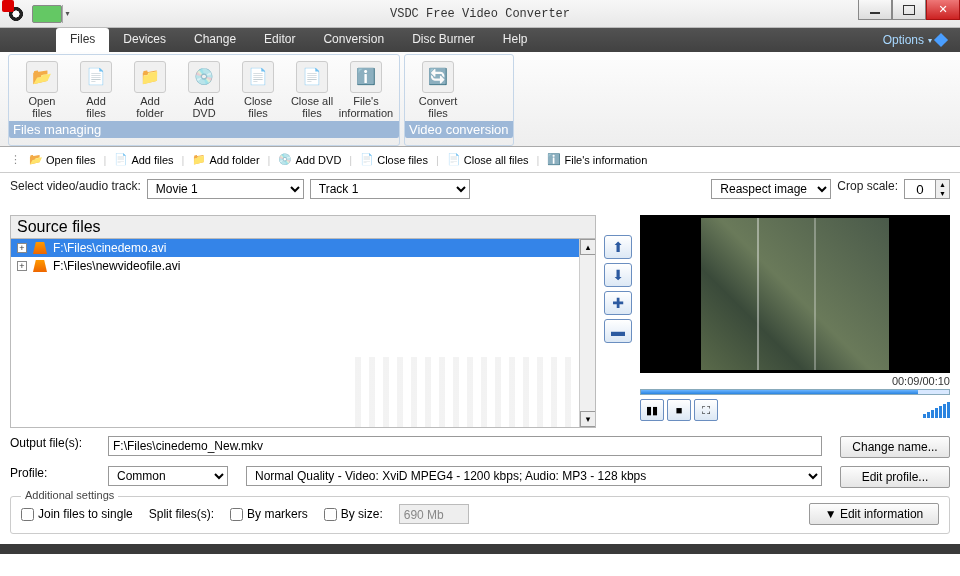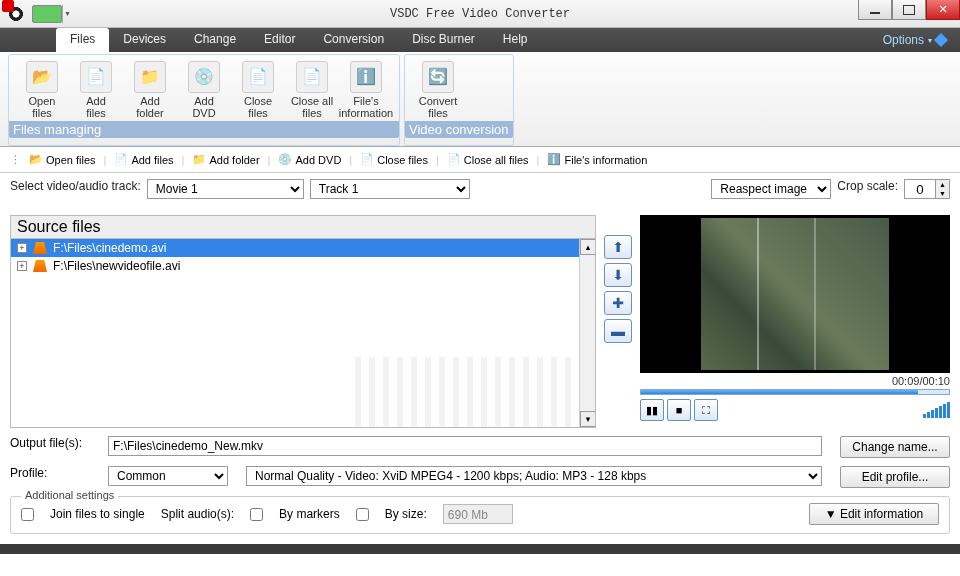--- a/index.html
+++ b/index.html
@@ -76,21 +76,21 @@
 
 
 .out-row{display:flex;align-items:flex-start;gap:18px;margin-top:8px;font-size:12px;}
 .out-row .lbl{width:80px;}
 .out-row input,.out-row select{flex:1;}
 .btn{border:1px solid #999;background:linear-gradient(#fdfdfd,#e5e5e5);padding:2px 10px;font-size:12px;cursor:pointer;border-radius:2px;min-width:110px;height:22px;}
 
 
 .addl{border:1px solid #ccc;border-radius:3px;padding:6px 10px 8px;margin-top:8px;position:relative;display:flex;align-items:center;gap:16px;font-size:12px;}
 .addl .legend{position:absolute;top:-8px;left:10px;background:#fff;padding:0 4px;font-size:11px;color:#444;}
-.chk{display:flex;align-items:center;gap:16px;}
+.chk{display:flex;align-items:center;gap:4px;}
 .chk input{width:13px;height:13px;}
 .disabled-combo{border:1px solid #bbb;background:#eee;color:#888;padding:1px 4px;width:70px;display:inline-block;height:20px;line-height:18px;}
 
 .bottom-bar{height:10px;background:#3a3a3a;margin-top:6px;}
 
 .spinner{display:inline-flex;border:1px solid #999;height:20px;}
 .spinner input{border:none;width:30px;text-align:center;height:18px;}
 .spinner .sp-btns{display:flex;flex-direction:column;}
 .spinner .sp-btns span{width:14px;height:9px;font-size:7px;text-align:center;line-height:9px;border-left:1px solid #999;cursor:pointer;background:#eee;}
 </style>
@@ -300,21 +300,21 @@
     <select><option>Normal Quality - Video: XviD MPEG4 - 1200 kbps; Audio: MP3 - 128 kbps</option></select>
     <button class="btn">Edit profile...</button>
   </div>
 
   <div class="addl">
     <span class="legend">Additional settings</span>
     <label class="chk">
         <input type="checkbox" style="">
         <span>Join files to single</span>
       </label>
-    <span>Split audio(s):</span>
+    <span>Split files(s):</span>
     <label class="chk">
         <input type="checkbox" style="">
         <span>By markers</span>
       </label>
     <label class="chk">
         <input type="checkbox" style="">
         <span>By size:</span>
       </label>
     <span class="disabled-combo">690 Mb</span>
     <div style="flex:1"></div>

